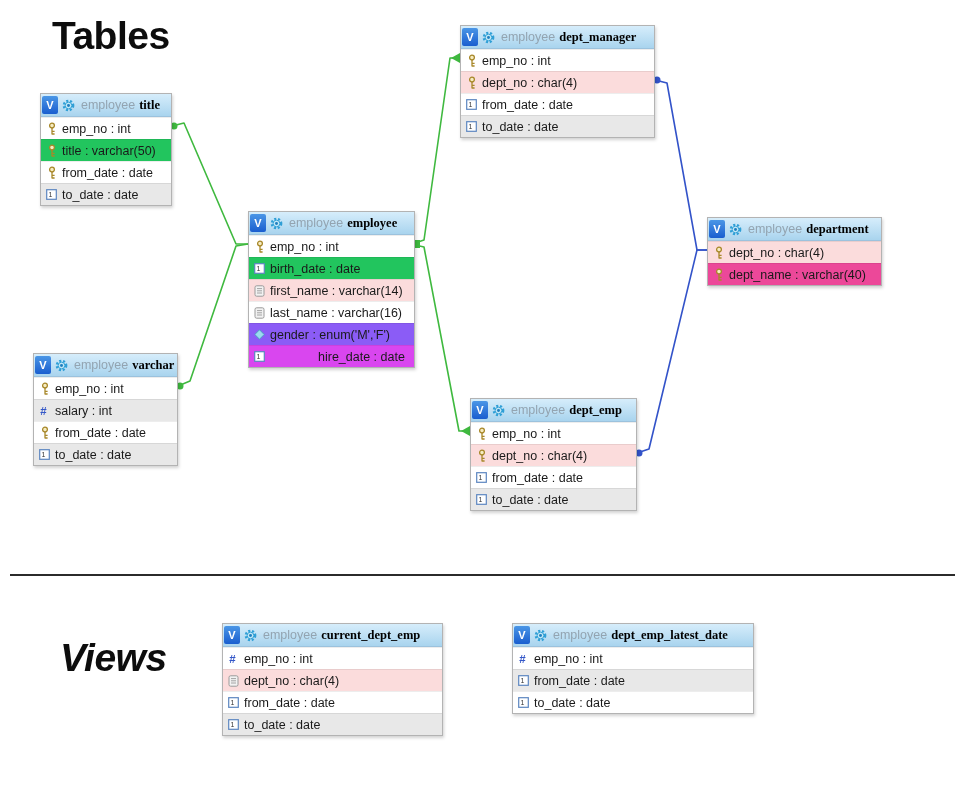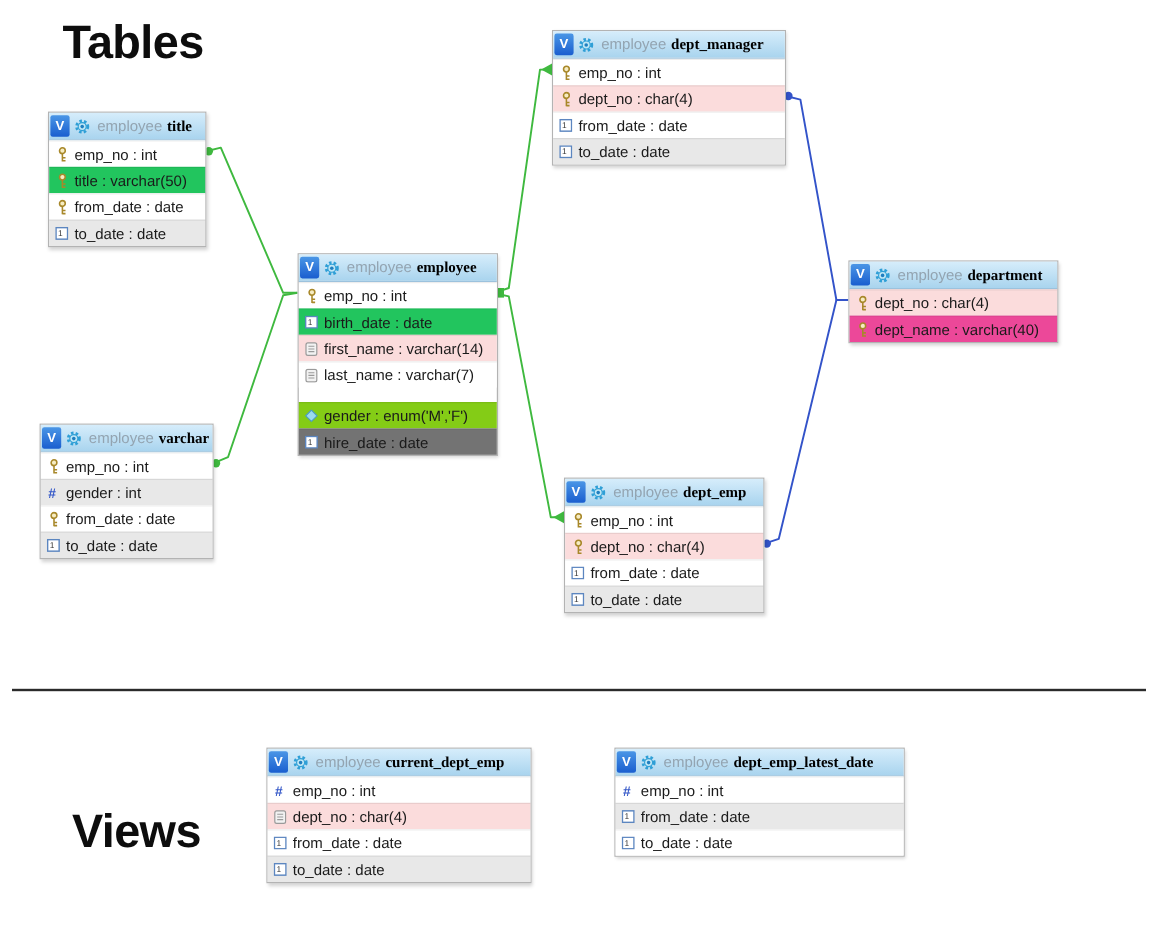--- a/index.html
+++ b/index.html
@@ -5,21 +5,21 @@
   html,body{margin:0;padding:0;}
   body{
     width:965px;height:791px;position:relative;background:#ffffff;
     font-family:"Liberation Sans","DejaVu Sans",sans-serif;overflow:hidden;
   }
   .heading{
     position:absolute;margin:0;font-weight:700;font-size:39px;color:#0d0d0d;
     letter-spacing:-0.5px;
   }
   #tables-heading{left:52px;top:14px;}
-  #views-heading{left:60px;top:672px;}
+  #views-heading{left:60px;top:636px;font-style:italic;}
   .divider{
     position:absolute;left:10px;top:574px;width:945px;height:2px;background:#2b2b2b;
   }
   #wires{position:absolute;left:0;top:0;width:965px;height:791px;}
   #diagram{position:absolute;left:0;top:0;width:965px;height:791px;}
   .table-node{
     position:absolute;background:#ffffff;border:1px solid #b3b3b3;
     box-shadow:1px 2px 3px rgba(0,0,0,0.18);box-sizing:border-box;
   }
   .node-header{
@@ -158,31 +158,31 @@
         </span>
         <span class="col-label">first_name : varchar(14)</span>
       </div>
       <div class="col-row" style="background: rgb(255, 255, 255);">
         <span class="col-icon">
           <svg width="11" height="12" viewBox="0 0 11 12">
             <rect x="1" y="0.8" width="9" height="10.4" rx="1.6" fill="#f2f2f2" stroke="#9a9a9a" stroke-width="1"></rect>
             <path d="M3 3.6 H8 M3 5.8 H8 M3 8 H8" stroke="#9a9a9a" stroke-width="0.9"></path>
           </svg>
         </span>
-        <span class="col-label">last_name : varchar(7)</span>
-      </div>
-      <div class="col-row" style="background: #84cc16; margin-top: 12px;">
+        <span class="col-label">last_name : varchar(16)</span>
+      </div>
+      <div class="col-row" style="background: #8b5cf6;">
         <span class="col-icon">
           <svg width="11" height="11" viewBox="0 0 11 11">
             <polygon points="5.5,0.8 10.2,5.5 5.5,10.2 0.8,5.5" fill="#9adbef" stroke="#4c9cc4" stroke-width="1"></polygon>
           </svg>
         </span>
         <span class="col-label">gender : enum('M','F')</span>
       </div>
-      <div class="col-row" style="background: #737373;">
+      <div class="col-row" style="background: #d946ef; gap: 48px;">
         <span class="col-icon">
           <svg width="11" height="11" viewBox="0 0 11 11">
             <rect x="0.7" y="0.7" width="9.6" height="9.6" fill="#ffffff" stroke="#5c86c0" stroke-width="1.2"></rect>
             <text x="2.4" y="7.6" font-size="7" fill="#333" font-family="sans-serif">1</text>
           </svg>
         </span>
         <span class="col-label">hire_date : date</span>
       </div>
     </div>
     <div class="table-node" style="left: 33px; top: 353px; width: 145px;">
@@ -206,21 +206,21 @@
           </svg>
         </span>
         <span class="col-label">emp_no : int</span>
       </div>
       <div class="col-row" style="background: rgb(232, 232, 232);">
         <span class="col-icon">
           <svg width="11" height="12" viewBox="0 0 11 12">
             <text x="1.2" y="10.2" font-size="11.5" font-weight="bold" fill="#3558c8" font-family="sans-serif">#</text>
           </svg>
         </span>
-        <span class="col-label">gender : int</span>
+        <span class="col-label">salary : int</span>
       </div>
       <div class="col-row" style="background: rgb(255, 255, 255);">
         <span class="col-icon">
           <svg width="10" height="14" viewBox="0 0 10 14">
             <circle cx="5" cy="3.6" r="2.4" fill="#f6ecc2" stroke="#a8882a" stroke-width="1.3"></circle>
             <path d="M5 6 L5 12.6 M5 9.4 L7.6 9.4 M5 12 L7.6 12" stroke="#a8882a" stroke-width="1.3" fill="none"></path>
           </svg>
         </span>
         <span class="col-label">from_date : date</span>
       </div>

